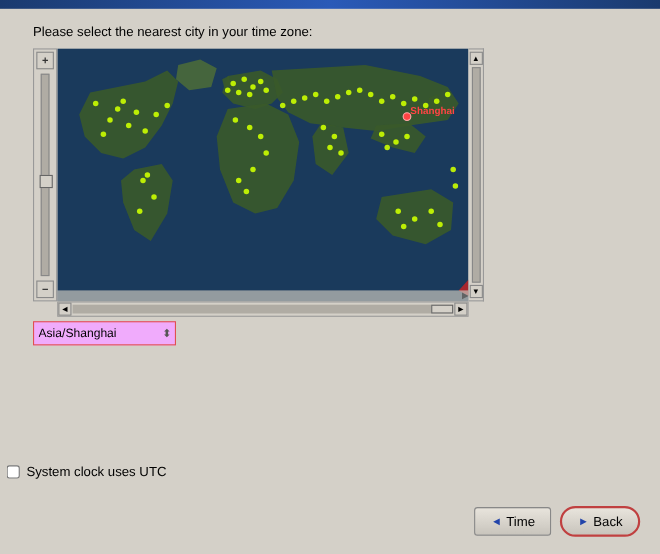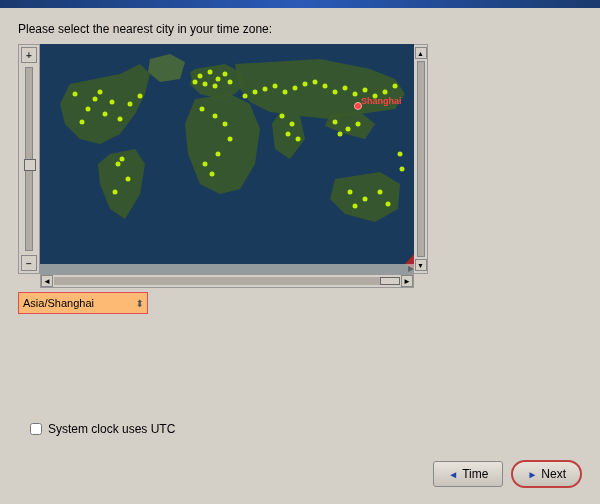--- a/index.html
+++ b/index.html
@@ -11,21 +11,21 @@
       font-size: 12px;
       overflow: hidden;
       position: relative;
     }
     .top-bar {
       width: 100%;
       height: 8px;
       background: linear-gradient(to right, #1a3a6e, #2a5ab8, #1a3a6e);
     }
     .content {
-      padding: 14px 18px 10px 18px;
+      padding: 14px 18px 10px 30px;
     }
     .instruction {
       font-size: 12px;
       color: #000;
       margin-bottom: 8px;
     }
     .zoom-panel {
       position: absolute;
       left: 0;
       top: 0;
@@ -73,21 +73,21 @@
       position: relative;
       width: 414px;
     }
     .dropdown-row {
       margin-top: 4px;
       display: flex;
       align-items: center;
     }
     .city-select {
       border: 1px solid #e05050;
-      background: #fdba74;
+      background: #f0abfc;
       font-size: 11px;
       padding: 1px 4px;
       width: 130px;
       height: 22px;
       appearance: none;
       -webkit-appearance: none;
       cursor: pointer;
     }
     .select-wrapper {
       position: relative;
@@ -98,21 +98,21 @@
       right: 4px;
       top: 50%;
       transform: translateY(-50%);
       pointer-events: none;
       font-size: 10px;
       color: #555;
     }
     .utc-row {
       position: absolute;
       bottom: 68px;
-      left: 30px;
+      left: 6px;
       display: flex;
       align-items: center;
       gap: 6px;
       font-size: 12px;
     }
     .utc-checkbox {
       width: 12px;
       height: 12px;
       border: 1px solid #666;
       background: #fff;
@@ -342,15 +342,15 @@
   <label>System clock uses UTC</label>
 </div>
 
 <div class="bottom-nav">
   <button class="nav-btn">
     <span class="btn-arrow">◄</span>
     <span>Time</span>
   </button>
   <button class="nav-btn next-btn">
     <span class="btn-arrow">►</span>
-    <span>Next</span>
+    <span>Back</span>
   </button>
 </div>
 
 </body></html>

